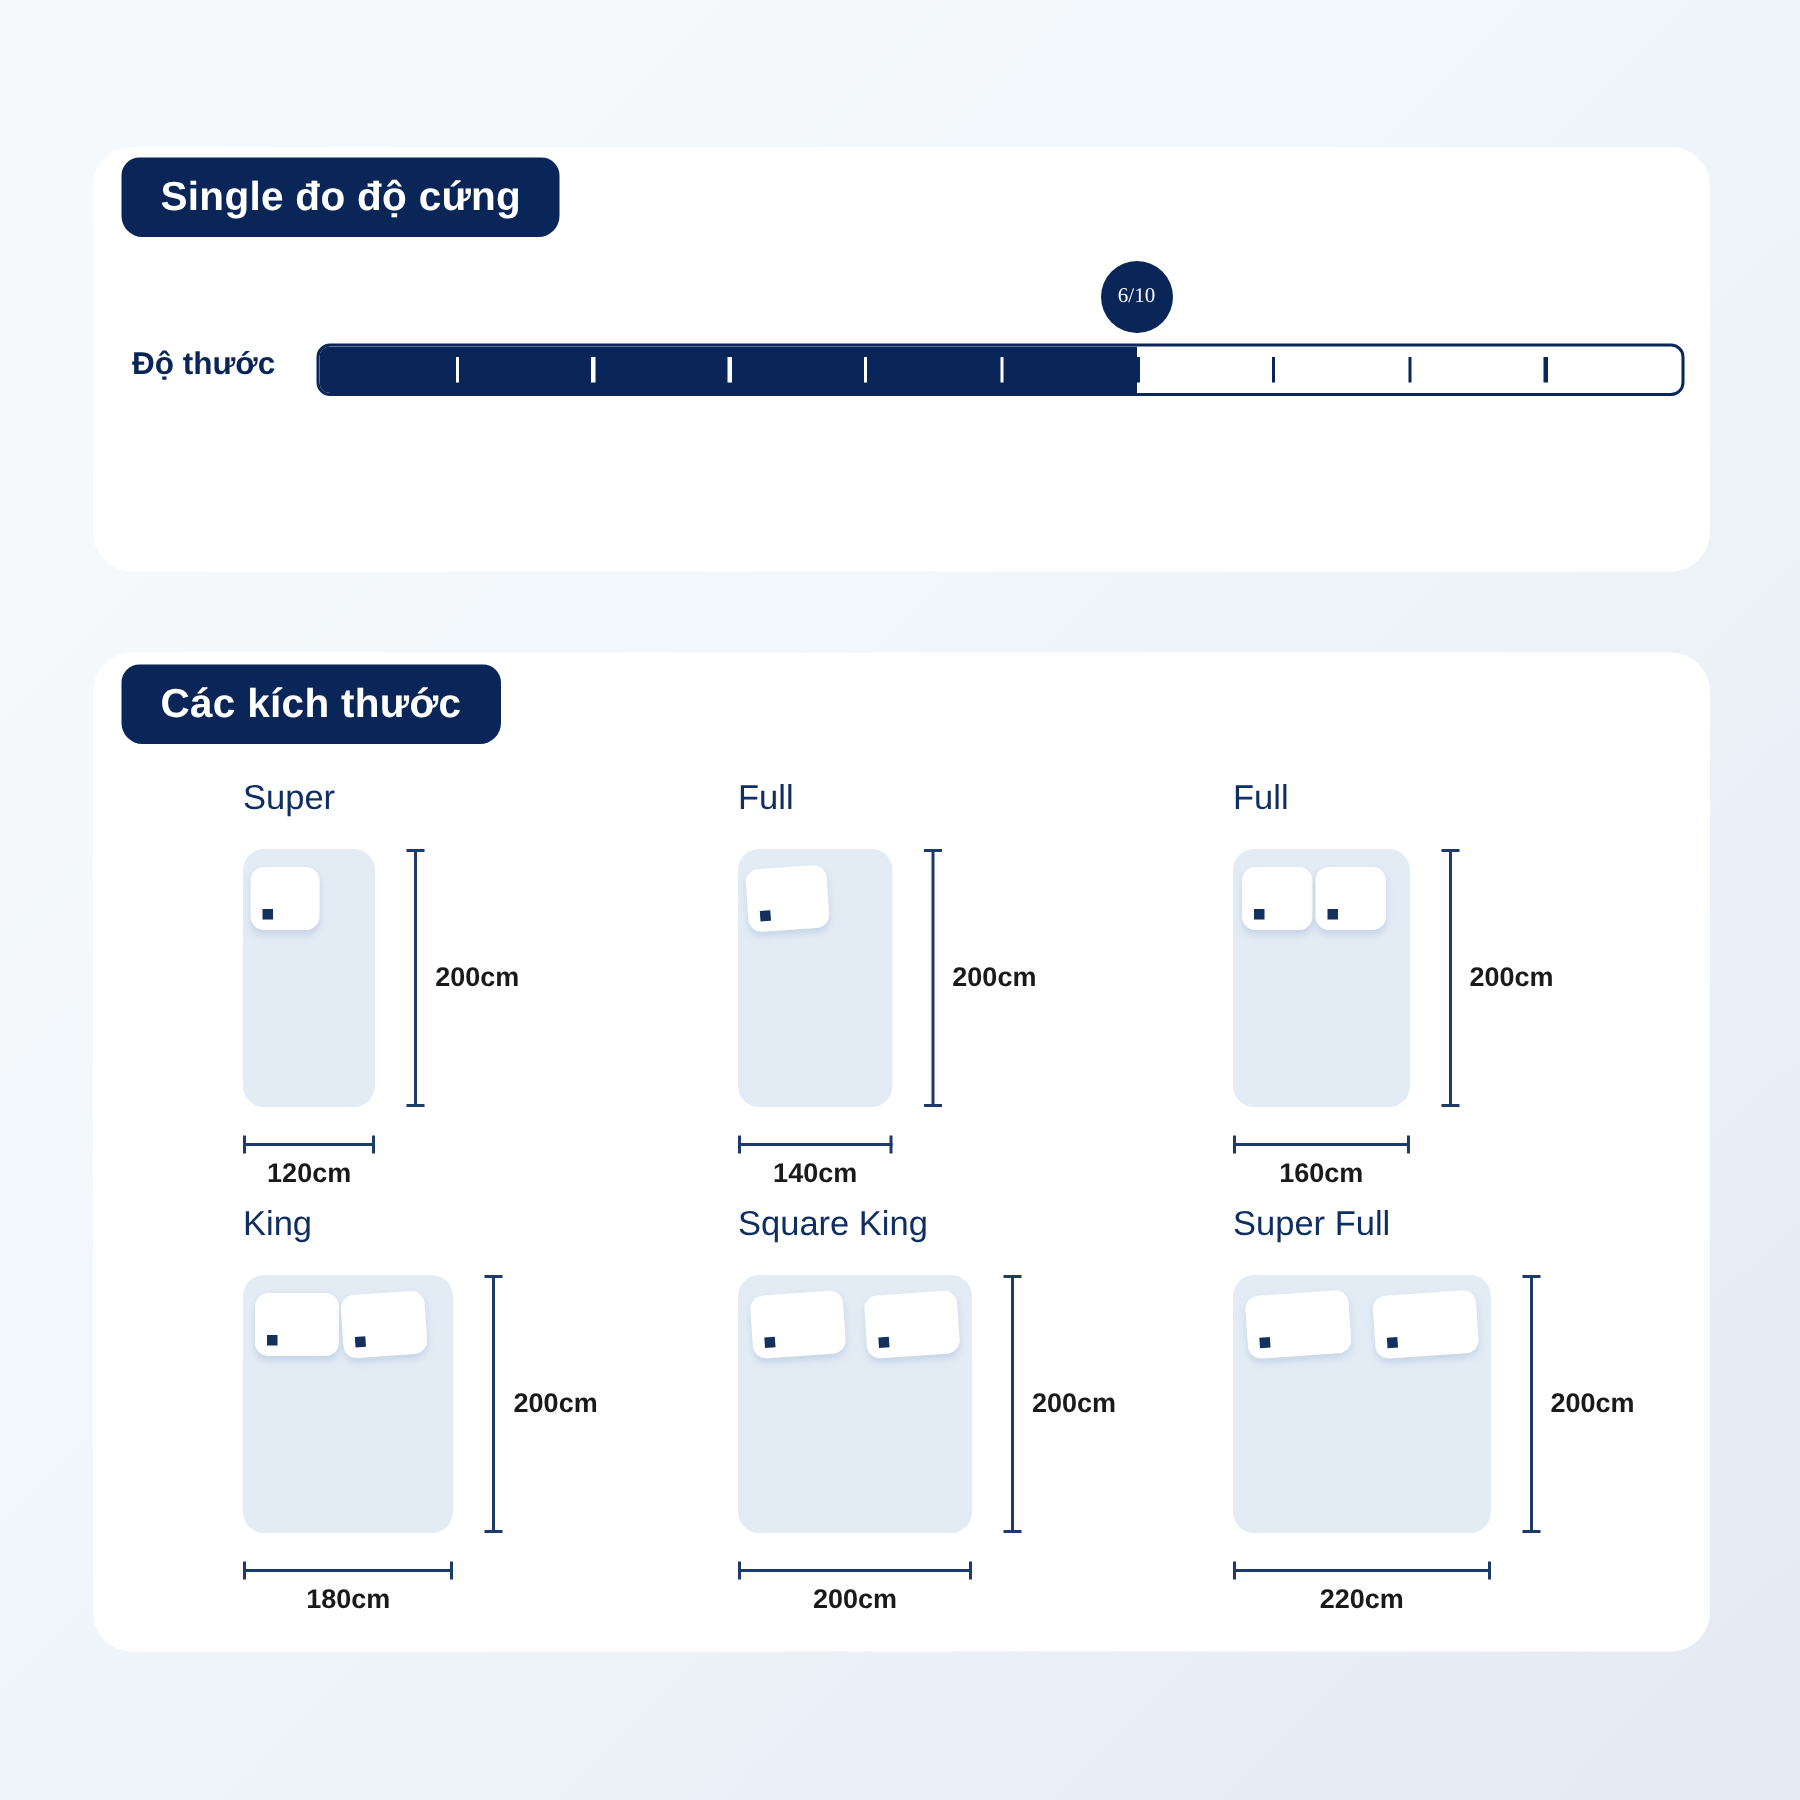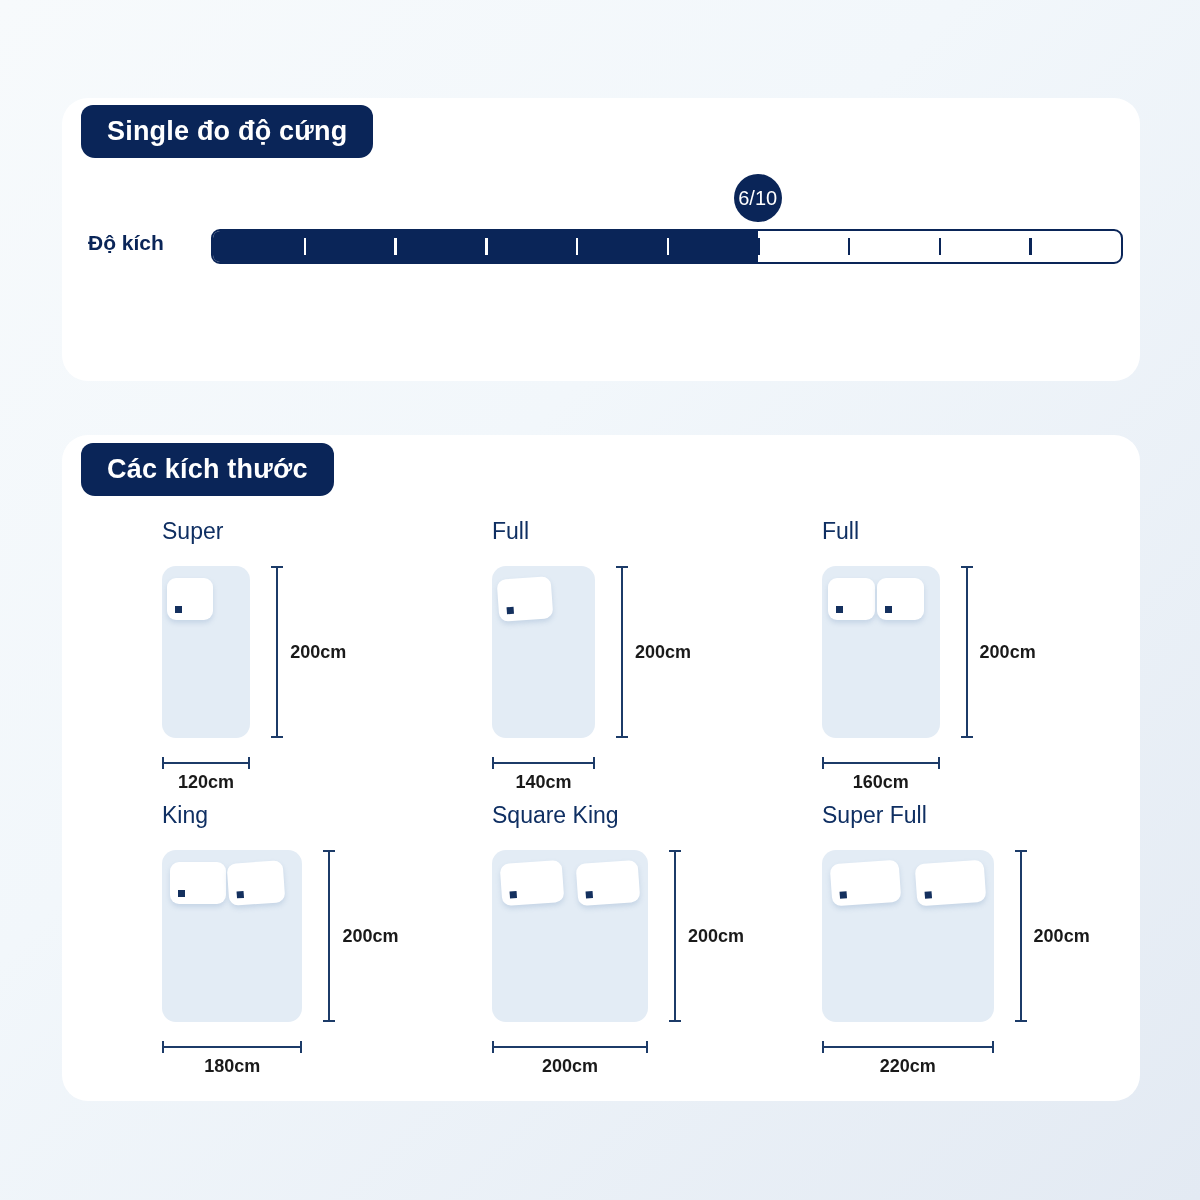--- a/index.html
+++ b/index.html
@@ -74,24 +74,25 @@
   }
   .tick.on-fill  { background: #ffffff; }
   .tick.on-empty { background: #0a2558; }
 
   #firmness-badge {
     position: absolute;
     width: 48px; height: 48px;
     border-radius: 50%;
     background: #0a2558;
     color: #ffffff;
-    font-size: 20px;
+    font-size: 14px;
     display: flex; align-items: center; justify-content: center;
     top: -48px;
     transform: translateX(-50%);
+    font-family: Liberation Serif, serif;
   }
   #firmness-stem {
     position: absolute;
     width: 2px; height: 12px;
     background: #0a2558;
     top: -12px;
     transform: translateX(-50%);
   }
 
   
@@ -169,21 +170,21 @@
   .dim-label.vert { transform: translateY(-50%); }
   .dim-label.horiz { transform: translateX(-50%); }
 </style>
 </head>
 <body>
 
 <div class="card" id="card-firmness"></div>
 <div class="card-tab" id="tab-firmness">Single đo độ cứng</div>
 
 <div id="firmness-row">
-  <div id="firmness-label">Độ kích</div>
+  <div id="firmness-label">Độ thước</div>
 
   <div id="firmness-track">
     <div id="firmness-fill" style="width: 60%;"></div>
 
   <div class="tick on-fill" style="left: 90.7px;"></div>
       <div class="tick on-fill" style="left: 181.4px;"></div>
       <div class="tick on-fill" style="left: 272.1px;"></div>
       <div class="tick on-fill" style="left: 362.8px;"></div>
       <div class="tick on-fill" style="left: 453.5px;"></div>
       <div class="tick on-empty" style="left: 544.2px;"></div>

